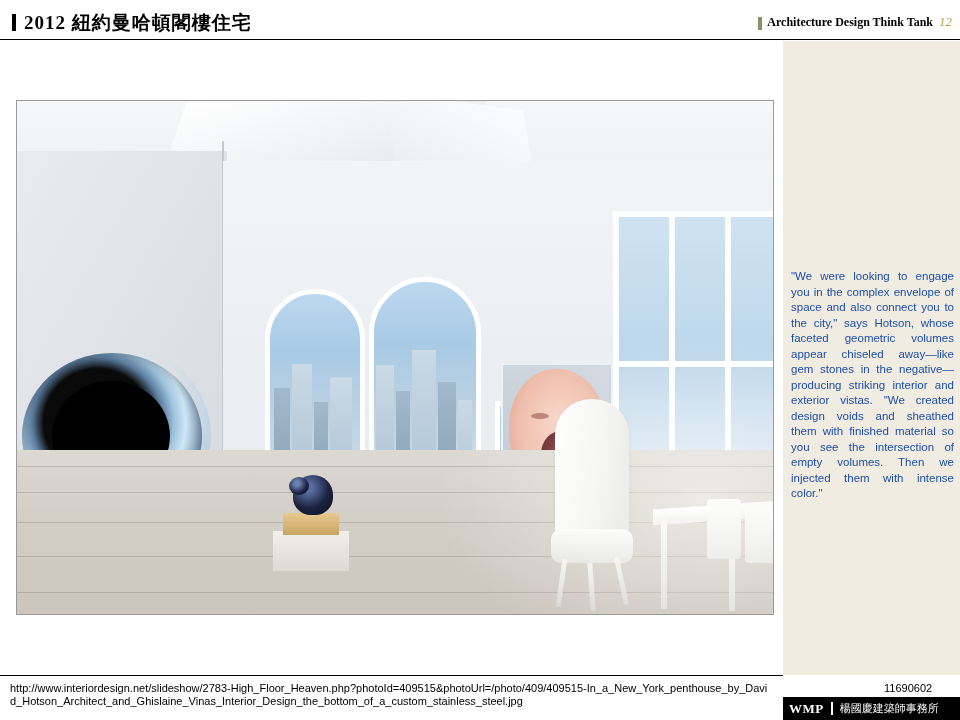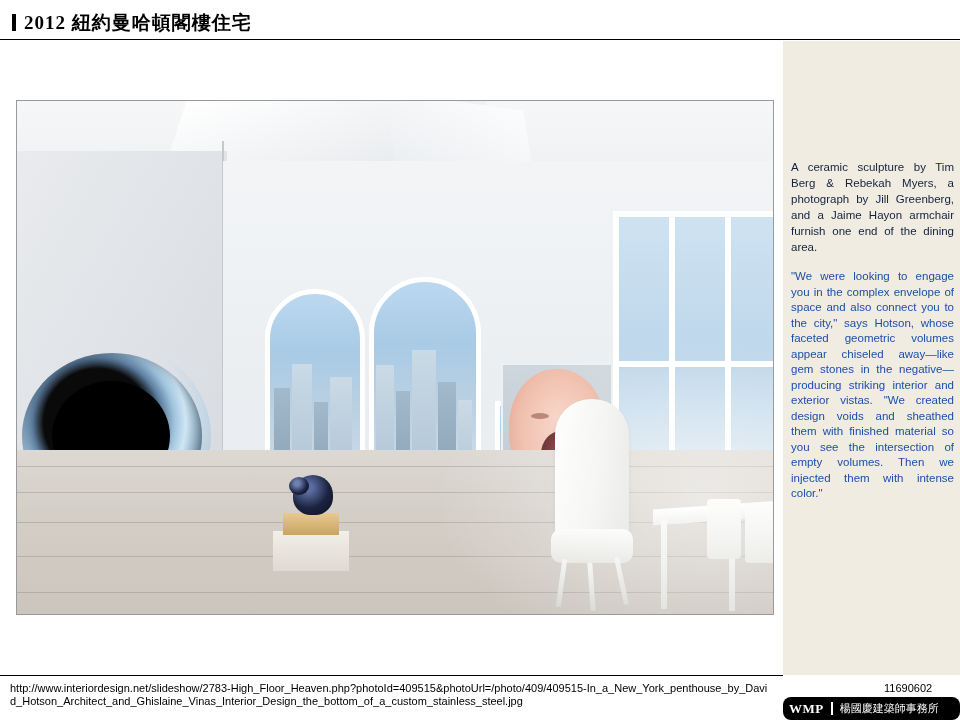--- a/index.html
+++ b/index.html
@@ -408,21 +408,20 @@
   .footer-bar {
     position: absolute;
     left: 783px;
     top: 697px;
     width: 177px;
     height: 23px;
     background: #000;
     color: #fff;
     display: flex;
     align-items: center;
-    border-radius: 8px;
   }
   .footer-bar .wmp {
     font-family: "Liberation Serif", serif;
     font-weight: bold;
     font-size: 13px;
     margin-left: 6px;
     letter-spacing: .5px;
   }
   .footer-bar .sep {
     display: inline-block;
@@ -441,24 +440,28 @@
   }
 </style>
 </head>
 <body>
 
 <div class="header">
   <div class="header-title-wrap">
     <span class="title-bar-mark"></span>
     <span class="title-cn">2012 紐約曼哈頓閣樓住宅</span>
   </div>
+  <div class="header-right">
+    <span class="mark"></span>
+    <span class="label">Architecture Design Think Tank</span>
+    <span class="pagenum">12</span>
+  </div>
 </div>
 
 <div class="sidebar">
-  <div class="sidebar-caption">A ceramic sculpture by Tim Berg &amp; Rebekah Myers, a photograph by Jill Greenberg, and a Jaime Hayon armchair furnish one end of the dining area.</div>
   <div class="sidebar-quote">"We were looking to engage you in the complex envelope of space and also connect you to the city," says Hotson, whose faceted geometric volumes appear chiseled away—like gem stones in the negative—producing striking interior and exterior vistas. "We created design voids and sheathed them with finished material so you see the intersection of empty volumes. Then we injected them with intense color."</div>
 </div>
 
 <div class="photo-frame" title="White penthouse interior with mirrored vortex wall sculpture, arched windows overlooking Manhattan, screaming-baby photograph, white high-back armchair and dining table">
   <div class="photo">
 
     <div class="ceiling"></div>
     <div class="ceiling-beam beam-a"></div>
     <div class="ceiling-beam beam-b"></div>
     <div class="soffit"></div>

